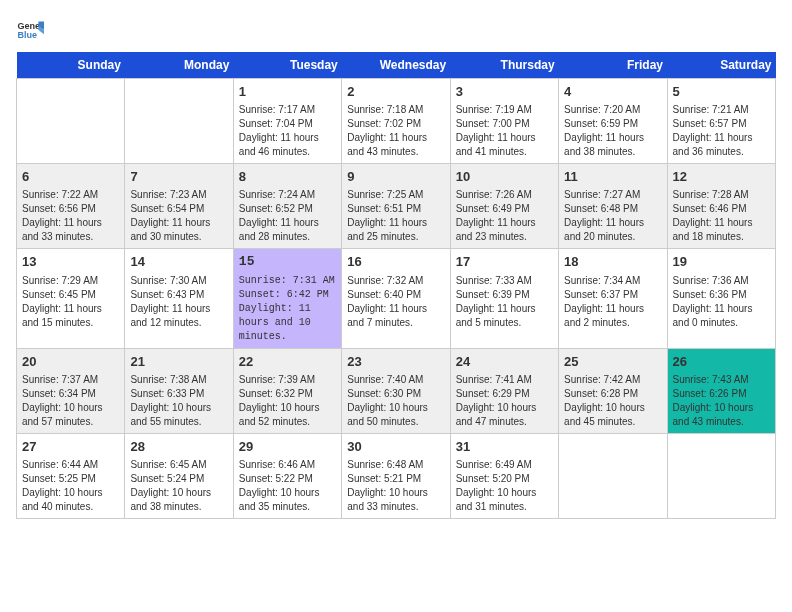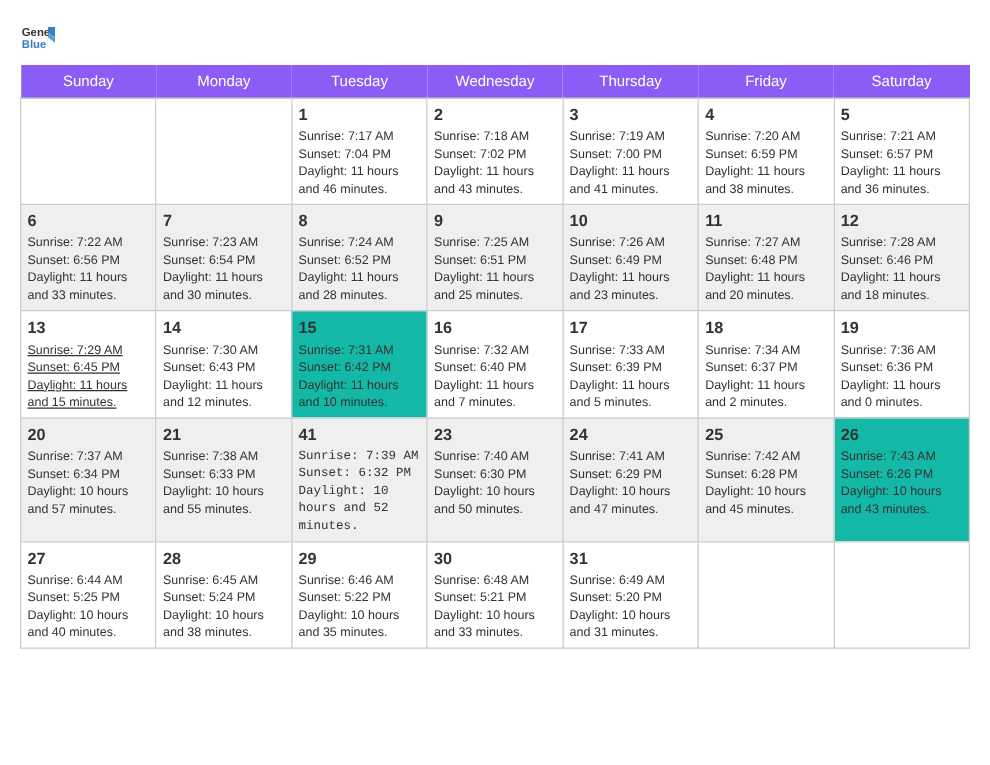--- a/index.html
+++ b/index.html
@@ -37,26 +37,26 @@
       font-size: 15px;
       color: #444;
       font-weight: bold;
     }
     table {
       width: 100%;
       border-collapse: collapse;
       font-size: 10.5px;
     }
     th {
-      background-color: #8b5cf6;
+      background-color: #1d4ed8;
       color: #fff;
       padding: 6px 4px;
-      text-align: center;
+      text-align: right;
       font-size: 12px;
-      font-weight: normal;
+      font-weight: bold;
     }
     td {
       border: 1px solid #ccc;
       vertical-align: top;
       padding: 4px 5px;
       width: calc(100%/7);
       min-height: 80px;
       color: #333;
       line-height: 1.4;
     }
@@ -190,31 +190,31 @@
         <td style="background-color: rgb(239, 239, 239);">
           <div class="day-num">12</div>
           <div class="day-info" style="white-space: pre-line;">Sunrise: 7:28 AM
 Sunset: 6:46 PM
 Daylight: 11 hours and 18 minutes.</div>
         </td>
       </tr>
       <tr>
         <td style="background-color: rgb(255, 255, 255);">
           <div class="day-num">13</div>
-          <div class="day-info" style="white-space: pre-line; text-decoration: underline;">Sunrise: 7:29 AM
+          <div class="day-info" style="white-space: pre-line;">Sunrise: 7:29 AM
 Sunset: 6:45 PM
 Daylight: 11 hours and 15 minutes.</div>
         </td>
         <td style="background-color: rgb(255, 255, 255);">
           <div class="day-num">14</div>
           <div class="day-info" style="white-space: pre-line;">Sunrise: 7:30 AM
 Sunset: 6:43 PM
 Daylight: 11 hours and 12 minutes.</div>
         </td>
-        <td style="background-color: #14b8a6;">
+        <td style="background-color: #c4b5fd; font-family: Liberation Mono, monospace;">
           <div class="day-num">15</div>
           <div class="day-info" style="white-space: pre-line;">Sunrise: 7:31 AM
 Sunset: 6:42 PM
 Daylight: 11 hours and 10 minutes.</div>
         </td>
         <td style="background-color: rgb(255, 255, 255);">
           <div class="day-num">16</div>
           <div class="day-info" style="white-space: pre-line;">Sunrise: 7:32 AM
 Sunset: 6:40 PM
 Daylight: 11 hours and 7 minutes.</div>
@@ -245,22 +245,22 @@
 Sunset: 6:34 PM
 Daylight: 10 hours and 57 minutes.</div>
         </td>
         <td style="background-color: rgb(239, 239, 239);">
           <div class="day-num">21</div>
           <div class="day-info" style="white-space: pre-line;">Sunrise: 7:38 AM
 Sunset: 6:33 PM
 Daylight: 10 hours and 55 minutes.</div>
         </td>
         <td style="background-color: rgb(239, 239, 239);">
-          <div class="day-num">41</div>
-          <div class="day-info" style="white-space: pre-line; font-family: Liberation Mono, monospace;">Sunrise: 7:39 AM
+          <div class="day-num">22</div>
+          <div class="day-info" style="white-space: pre-line;">Sunrise: 7:39 AM
 Sunset: 6:32 PM
 Daylight: 10 hours and 52 minutes.</div>
         </td>
         <td style="background-color: rgb(239, 239, 239); margin-left: 15px;">
           <div class="day-num">23</div>
           <div class="day-info" style="white-space: pre-line;">Sunrise: 7:40 AM
 Sunset: 6:30 PM
 Daylight: 10 hours and 50 minutes.</div>
         </td>
         <td style="background-color: rgb(239, 239, 239);">

